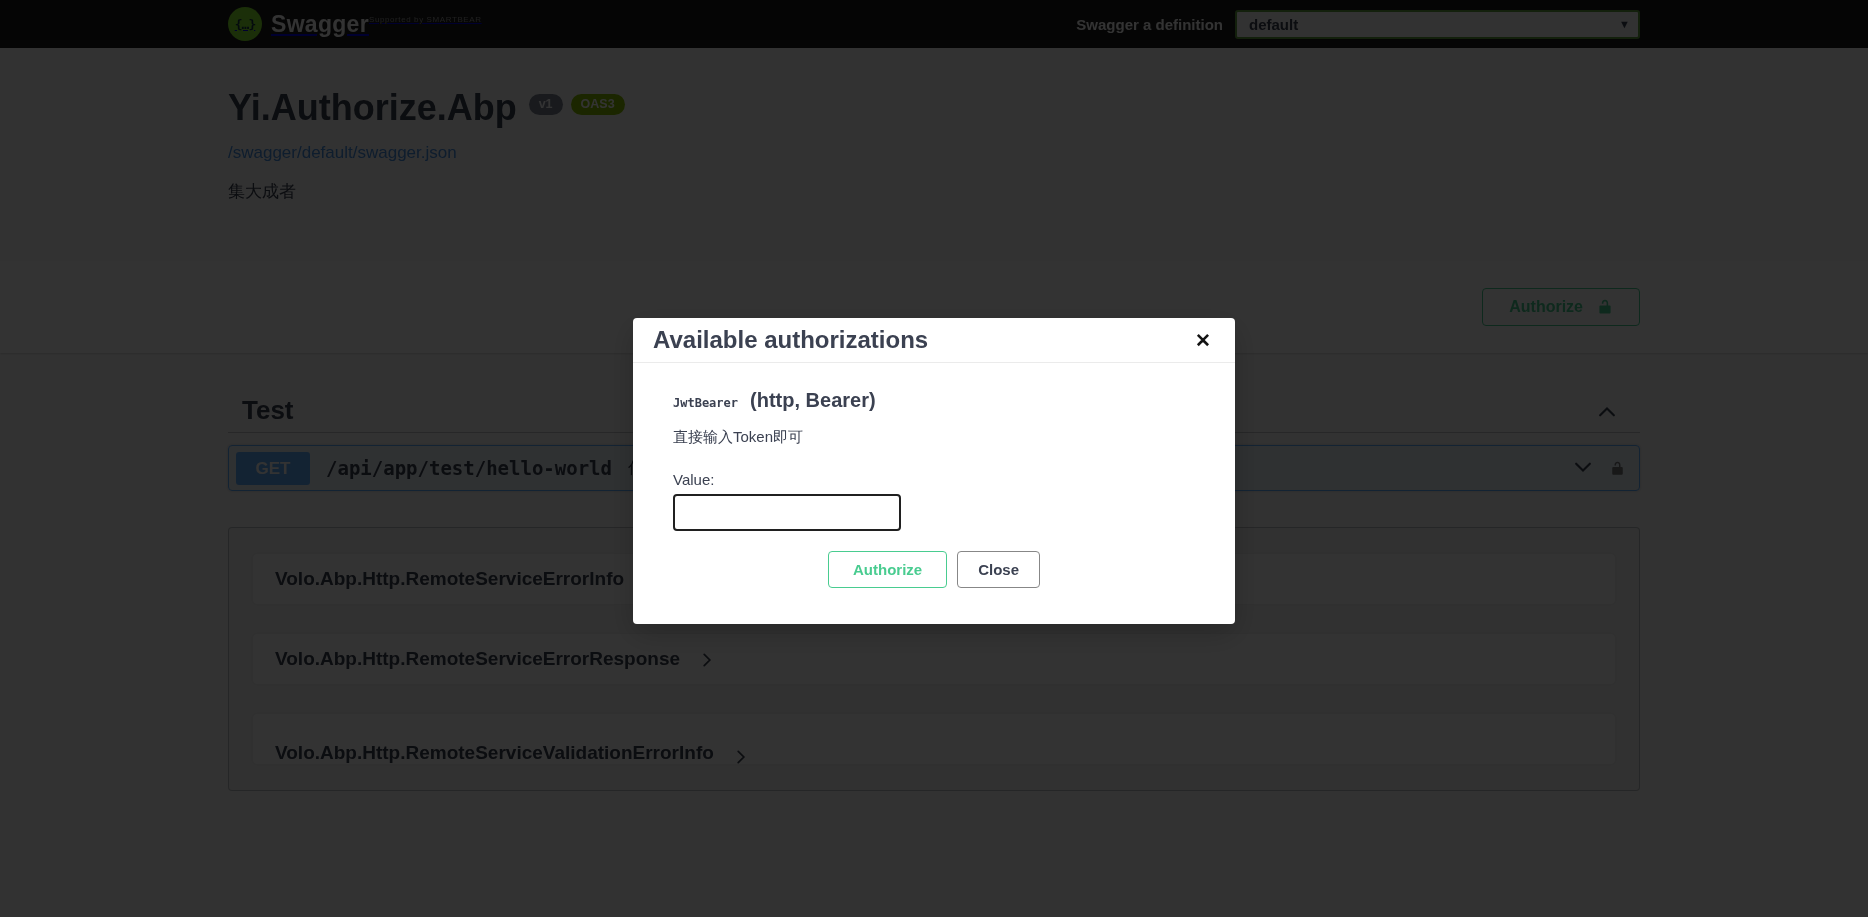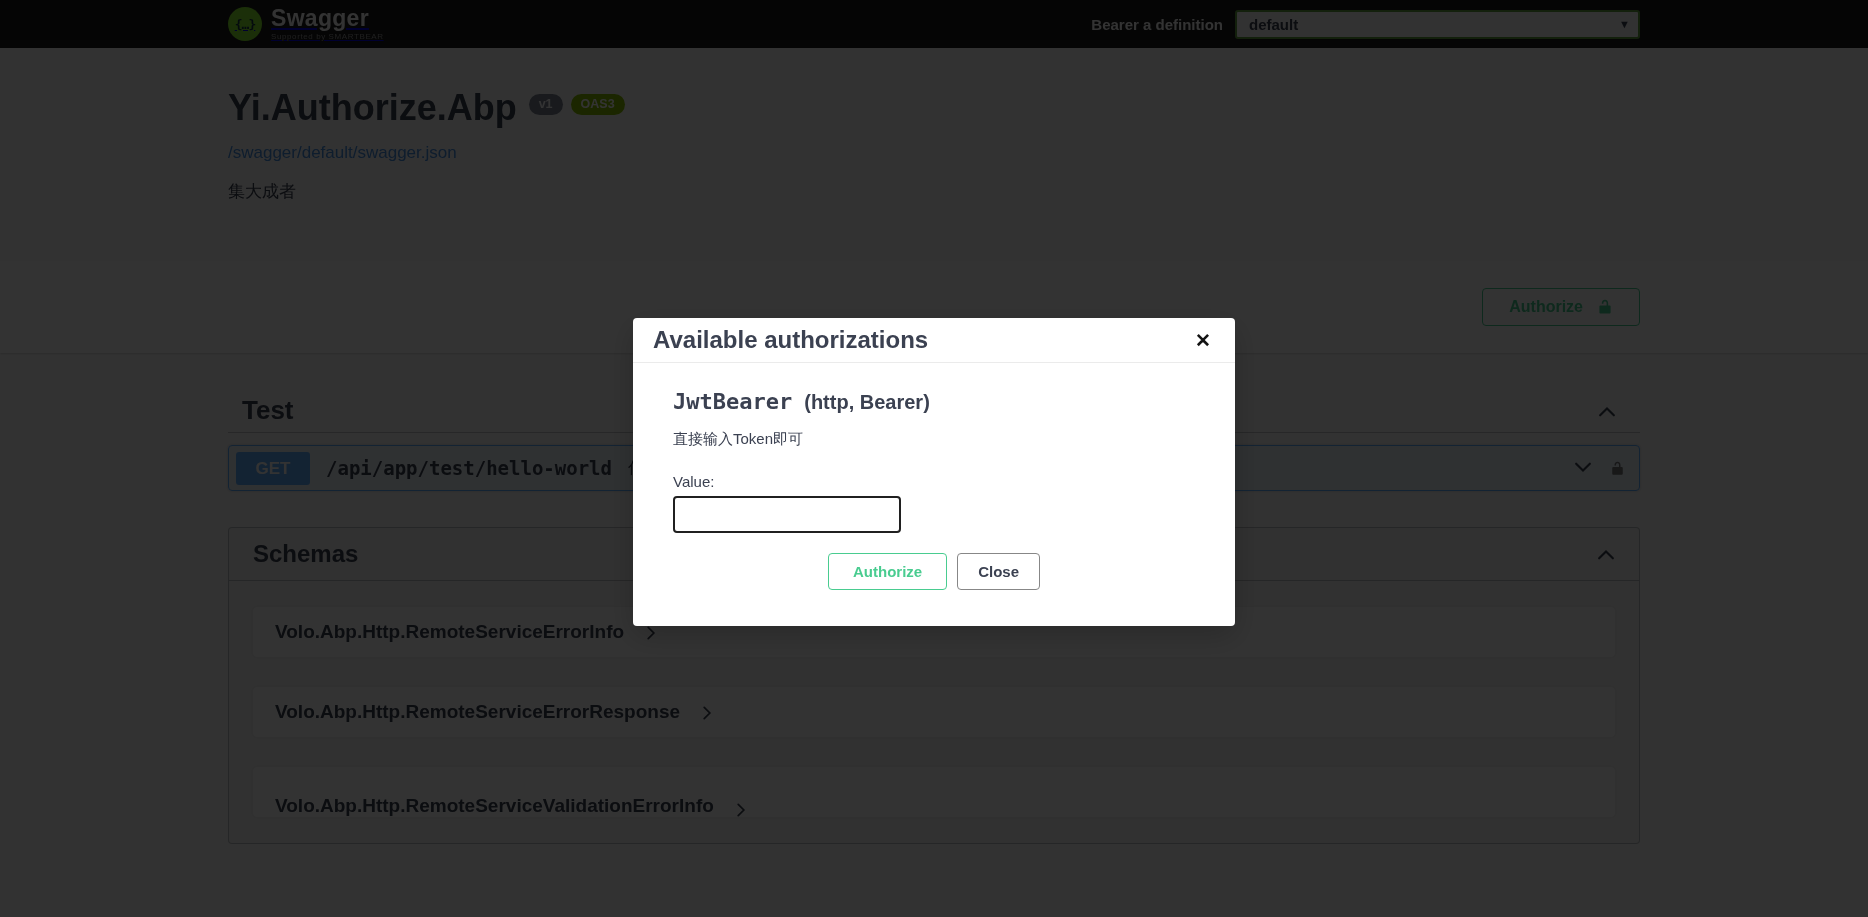--- a/index.html
+++ b/index.html
@@ -26,21 +26,21 @@
 
   
   .topbar{height:48px;background:var(--topbar-bg);display:flex;align-items:center;}
   .topbar .wrapper{display:flex;align-items:center;justify-content:space-between;width:100%;}
   .logo{display:flex;align-items:center;gap:9px;}
   .logo-mark{
     width:34px;height:34px;border-radius:50%;background:var(--logo-green);
     display:flex;align-items:center;justify-content:center;
     color:#173647;font-family:"DejaVu Sans Mono",monospace;font-weight:bold;font-size:13px;letter-spacing:-1px;
   }
-  .logo-textcol{display:flex;flex-direction:column;line-height:1;}
+  .logo-textcol{display:flex;flex-direction:row;line-height:1;}
   .logo-brand{color:#ffffff;font-size:23px;font-weight:bold;letter-spacing:.3px;}
   .logo-sub{color:#9b9b9b;font-size:8px;margin-top:3px;letter-spacing:.6px;}
   .definition-area{display:flex;align-items:center;gap:12px;}
   .definition-label{color:#fff;font-size:15px;font-weight:bold;}
   .select-wrap{position:relative;}
   .select-wrap select{
     appearance:none;-webkit-appearance:none;
     width:405px;height:29px;
     background:#f7f7f7;border:2px solid var(--select-border-green);border-radius:3px;
     font-family:"Liberation Sans",sans-serif;font-size:15px;font-weight:bold;color:var(--heading-text);
@@ -134,21 +134,21 @@
     display:flex;align-items:center;justify-content:space-between;
     padding:8px 20px;border-bottom:1px solid #ebebeb;min-height:44px;
   }
   .modal-title{font-size:24px;font-weight:bold;color:var(--heading-text);}
   .modal-close{
     background:none;border:none;font-size:19px;font-weight:bold;color:#131313;cursor:pointer;
     line-height:1;padding:4px;
   }
   .modal-content{padding:26px 40px 36px 40px;}
   .scheme-title-row{display:flex;align-items:baseline;gap:12px;}
-  .scheme-name{font-size:22px;font-weight:bold;color:var(--heading-text);text-align:center;}
+  .scheme-name{font-size:12px;font-weight:bold;color:var(--heading-text);text-align:center;}
   .scheme-type{font-size:20px;font-weight:bold;color:var(--heading-text);}
   .scheme-desc{margin-top:16px;font-size:15px;color:var(--heading-text);}
   .value-label{margin-top:24px;font-size:15px;font-weight:normal;color:var(--heading-text);}
   .token-input{
     display:block;margin-top:6px;width:228px;height:37px;
     border:2.5px solid #202020;border-radius:4px;padding:0 10px;
     font-family:"Liberation Sans",sans-serif;font-size:15px;color:#202020;outline:none;background:#fff;
   }
   .modal-btn-row{margin-top:20px;display:flex;justify-content:center;gap:10px;}
   .modal-authorize-btn{
@@ -166,21 +166,21 @@
 <header class="topbar">
   <div class="wrapper">
     <a class="logo" href="#">
       <span class="logo-mark">{…}</span>
       <span class="logo-textcol">
         <span class="logo-brand">Swagger</span>
         <span class="logo-sub">Supported by SMARTBEAR</span>
       </span>
     </a>
     <div class="definition-area">
-      <span class="definition-label">Bearer a definition</span>
+      <span class="definition-label">Swagger a definition</span>
       <span class="select-wrap">
         <select>
           <option>default</option>
         </select>
         <span class="select-caret">▼</span>
       </span>
     </div>
   </div>
 </header>
 
@@ -225,26 +225,20 @@
           <path d="M2 2l8 8 8-8" fill="none" stroke="currentColor" stroke-width="2.5" stroke-linecap="round"></path>
         </svg>
         <svg class="op-lock" width="15" height="17" viewBox="0 0 20 20">
           <path fill="currentColor" d="M15.8 8H14V5.6C14 2.703 12.665 1 10 1 7.334 1 6 2.703 6 5.6V6h2v-.801C8 3.754 8.797 3 10 3c1.203 0 2 .754 2 2.199V8H4.2C3.537 8 3 8.537 3 9.2V17c0 .662.537 1.2 1.2 1.2h11.6c.663 0 1.2-.538 1.2-1.2V9.2c0-.663-.537-1.2-1.2-1.2z"></path>
         </svg>
       </span>
     </div>
   </section>
 
   <section class="models-section wrapper" style="max-width:1412px;padding:0;">
-    <div class="models-header">
-      <h4 class="models-title">Schemas</h4>
-      <svg class="chev" width="18" height="12" viewBox="0 0 20 14">
-        <path d="M2 12l8-8 8 8" fill="none" stroke="currentColor" stroke-width="2.5" stroke-linecap="round"></path>
-      </svg>
-    </div>
     <div class="models-body">
       <div class="model-row">
         <span class="model-name">Volo.Abp.Http.RemoteServiceErrorInfo</span>
         <svg class="model-chev" width="10" height="14" viewBox="0 0 14 20">
           <path d="M3 2l8 8-8 8" fill="none" stroke="currentColor" stroke-width="2.5" stroke-linecap="round"></path>
         </svg>
       </div>
       <div class="model-row">
         <span class="model-name">Volo.Abp.Http.RemoteServiceErrorResponse</span>
         <svg class="model-chev" width="10" height="14" viewBox="0 0 14 20">

